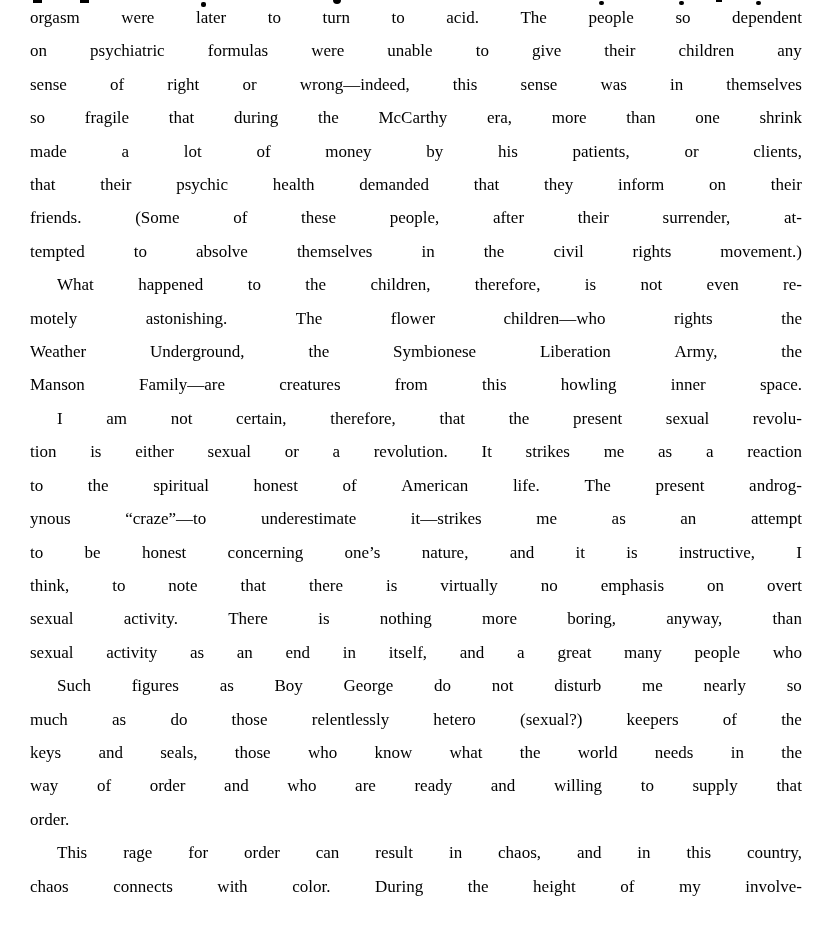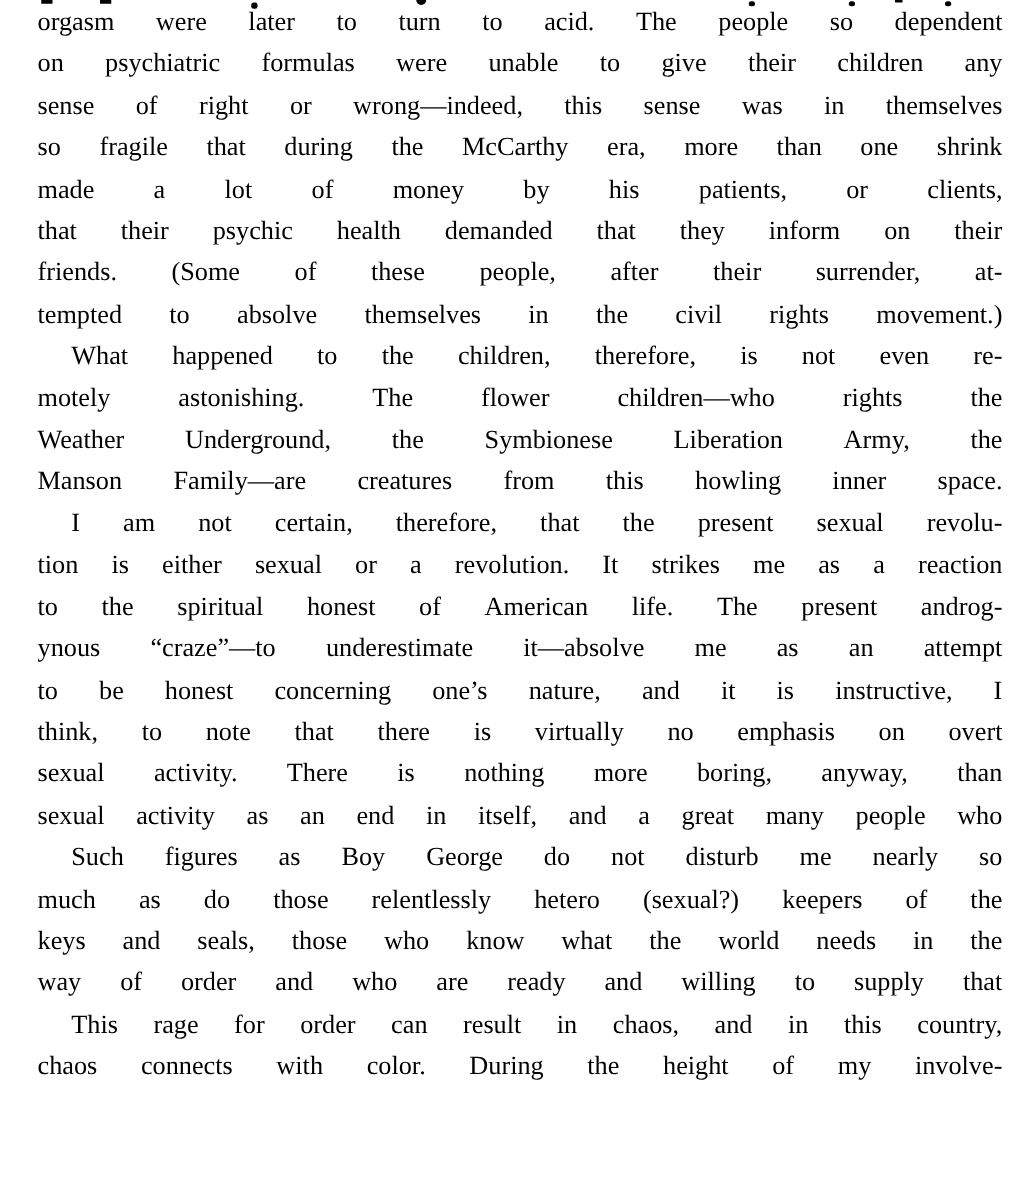--- a/index.html
+++ b/index.html
@@ -16,21 +16,21 @@
     font-family: "Liberation Serif", "DejaVu Serif", serif;
     color: #000000;
   }
   .text-block {
     position: absolute;
     left: 30px;
     top: 1px;
     width: 772px;
   }
   .line {
-    font-size: 21px;
+    font-size: 17px;
     line-height: 33.4px;
     white-space: pre;
   }
   .line.jfy {
     display: flex;
     justify-content: space-between;
   }
   .line.left {
     display: block;
     white-space: normal;
@@ -69,26 +69,27 @@
       <div class="line jfy"><span>that</span><span>their</span><span>psychic</span><span>health</span><span>demanded</span><span>that</span><span>they</span><span>inform</span><span>on</span><span>their</span></div>
       <div class="line jfy"><span>friends.</span><span>(Some</span><span>of</span><span>these</span><span>people,</span><span>after</span><span>their</span><span>surrender,</span><span>at-</span></div>
       <div class="line jfy"><span>tempted</span><span>to</span><span>absolve</span><span>themselves</span><span>in</span><span>the</span><span>civil</span><span>rights</span><span>movement.)</span></div>
       <div class="line jfy indent"><span>What</span><span>happened</span><span>to</span><span>the</span><span>children,</span><span>therefore,</span><span>is</span><span>not</span><span>even</span><span>re-</span></div>
       <div class="line jfy"><span>motely</span><span>astonishing.</span><span>The</span><span>flower</span><span>children—who</span><span>rights</span><span>the</span></div>
       <div class="line jfy"><span>Weather</span><span>Underground,</span><span>the</span><span>Symbionese</span><span>Liberation</span><span>Army,</span><span>the</span></div>
       <div class="line jfy"><span>Manson</span><span>Family—are</span><span>creatures</span><span>from</span><span>this</span><span>howling</span><span>inner</span><span>space.</span></div>
       <div class="line jfy indent"><span>I</span><span>am</span><span>not</span><span>certain,</span><span>therefore,</span><span>that</span><span>the</span><span>present</span><span>sexual</span><span>revolu-</span></div>
       <div class="line jfy"><span>tion</span><span>is</span><span>either</span><span>sexual</span><span>or</span><span>a</span><span>revolution.</span><span>It</span><span>strikes</span><span>me</span><span>as</span><span>a</span><span>reaction</span></div>
       <div class="line jfy"><span>to</span><span>the</span><span>spiritual</span><span>honest</span><span>of</span><span>American</span><span>life.</span><span>The</span><span>present</span><span>androg-</span></div>
-      <div class="line jfy"><span>ynous</span><span>“craze”—to</span><span>underestimate</span><span>it—absolve</span><span>me</span><span>as</span><span>an</span><span>attempt</span></div>
+      <div class="line jfy"><span>ynous</span><span>“craze”—to</span><span>underestimate</span><span>it—strikes</span><span>me</span><span>as</span><span>an</span><span>attempt</span></div>
       <div class="line jfy"><span>to</span><span>be</span><span>honest</span><span>concerning</span><span>one’s</span><span>nature,</span><span>and</span><span>it</span><span>is</span><span>instructive,</span><span>I</span></div>
       <div class="line jfy"><span>think,</span><span>to</span><span>note</span><span>that</span><span>there</span><span>is</span><span>virtually</span><span>no</span><span>emphasis</span><span>on</span><span>overt</span></div>
       <div class="line jfy"><span>sexual</span><span>activity.</span><span>There</span><span>is</span><span>nothing</span><span>more</span><span>boring,</span><span>anyway,</span><span>than</span></div>
       <div class="line jfy"><span>sexual</span><span>activity</span><span>as</span><span>an</span><span>end</span><span>in</span><span>itself,</span><span>and</span><span>a</span><span>great</span><span>many</span><span>people</span><span>who</span></div>
       <div class="line jfy indent"><span>Such</span><span>figures</span><span>as</span><span>Boy</span><span>George</span><span>do</span><span>not</span><span>disturb</span><span>me</span><span>nearly</span><span>so</span></div>
       <div class="line jfy"><span>much</span><span>as</span><span>do</span><span>those</span><span>relentlessly</span><span>hetero</span><span>(sexual?)</span><span>keepers</span><span>of</span><span>the</span></div>
       <div class="line jfy"><span>keys</span><span>and</span><span>seals,</span><span>those</span><span>who</span><span>know</span><span>what</span><span>the</span><span>world</span><span>needs</span><span>in</span><span>the</span></div>
       <div class="line jfy"><span>way</span><span>of</span><span>order</span><span>and</span><span>who</span><span>are</span><span>ready</span><span>and</span><span>willing</span><span>to</span><span>supply</span><span>that</span></div>
+      <div class="line left">order.</div>
       <div class="line jfy indent"><span>This</span><span>rage</span><span>for</span><span>order</span><span>can</span><span>result</span><span>in</span><span>chaos,</span><span>and</span><span>in</span><span>this</span><span>country,</span></div>
       <div class="line jfy"><span>chaos</span><span>connects</span><span>with</span><span>color.</span><span>During</span><span>the</span><span>height</span><span>of</span><span>my</span><span>involve-</span></div>
     </div>
 
 </div>
 
 </body></html>

